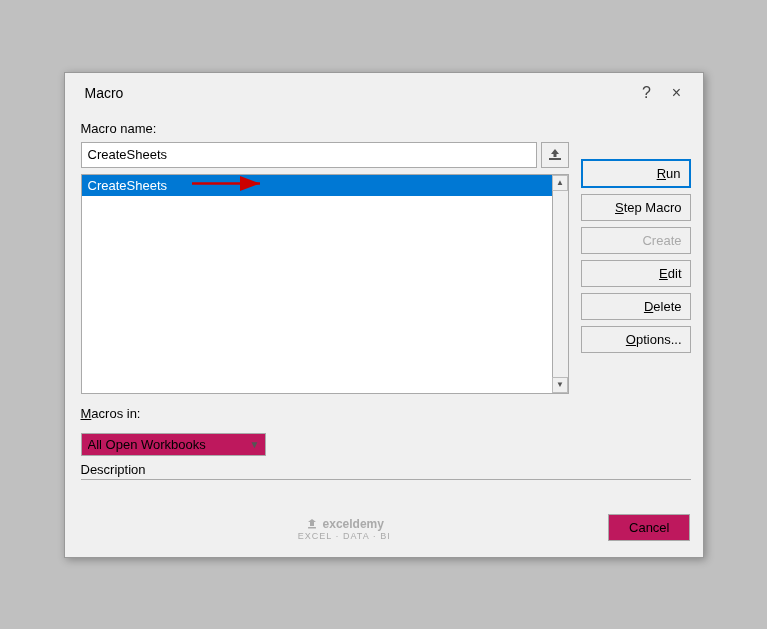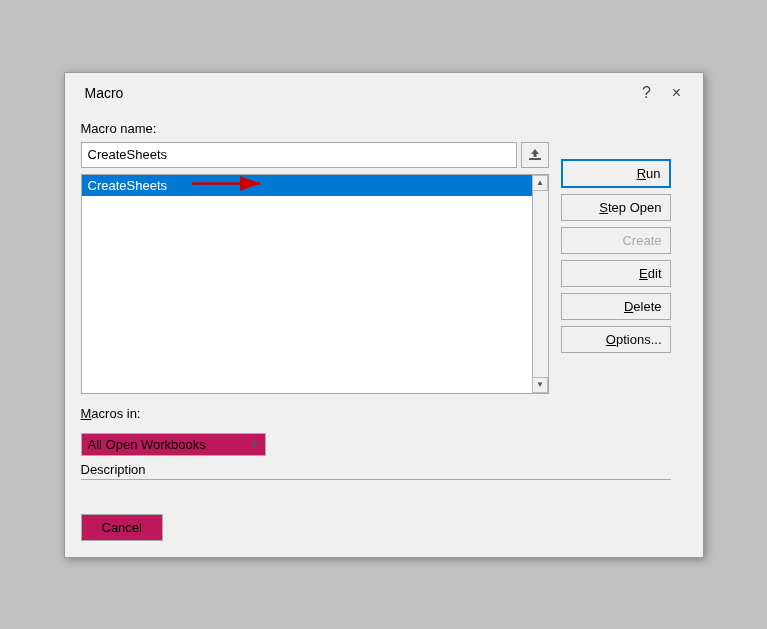--- a/index.html
+++ b/index.html
@@ -59,21 +59,21 @@
       color: #444;
       width: 28px;
       height: 24px;
       display: flex;
       align-items: center;
       justify-content: center;
       padding: 0;
     }
 
     .dialog-body {
-      padding: 12px 32px 16px 16px;
+      padding: 12px 12px 16px 16px;
       display: flex;
       flex-direction: column;
       gap: 8px;
     }
 
     .main-row {
       display: flex;
       gap: 12px;
     }
 
@@ -342,21 +342,21 @@
           </div>
         </div>
       </div>
 
       <div class="right-panel">
         <div style="height: 32px;"></div>
         <button class="action-btn primary">
           <span class="btn-underline">R</span><span>un</span>
         </button>
         <button class="action-btn">
-          <span class="btn-underline">S</span><span>tep Open</span>
+          <span class="btn-underline">S</span><span>tep Macro</span>
         </button>
         <button class="action-btn" disabled="">
           <span>Create</span>
         </button>
         <button class="action-btn">
           <span class="btn-underline">E</span><span>dit</span>
         </button>
         <button class="action-btn">
           <span class="btn-underline">D</span><span>elete</span>
         </button>
@@ -382,18 +382,28 @@
       </div>
 
       <div class="description-area">
         <span class="description-label">Description</span>
         <div class="description-line"></div>
       </div>
     </div>
 
     <div style="display:flex; justify-content:space-between; align-items:flex-end; margin-top:4px;">
 
+      <div style="display:flex; flex-direction:column; align-items:center; color:#aaa; font-size:11px; margin-left:auto; margin-right:auto;">
+        <div style="display:flex; align-items:center; gap:4px;">
+          <svg width="14" height="14" viewBox="0 0 14 14">
+            <path d="M7,2 L3,5 L5,5 L5,9 L9,9 L9,5 L11,5 Z" fill="#aaa"></path>
+            <rect x="3" y="10" width="8" height="1.5" fill="#aaa" rx="0.5"></rect>
+          </svg>
+          <span style="font-weight:bold; font-size:12px;">exceldemy</span>
+        </div>
+        <span style="letter-spacing:1px; font-size:9px;">EXCEL · DATA · BI</span>
+      </div>
       <button class="cancel-btn">
         <span>Cancel</span>
       </button>
     </div>
   </div>
 </div>
 
 </body></html>

